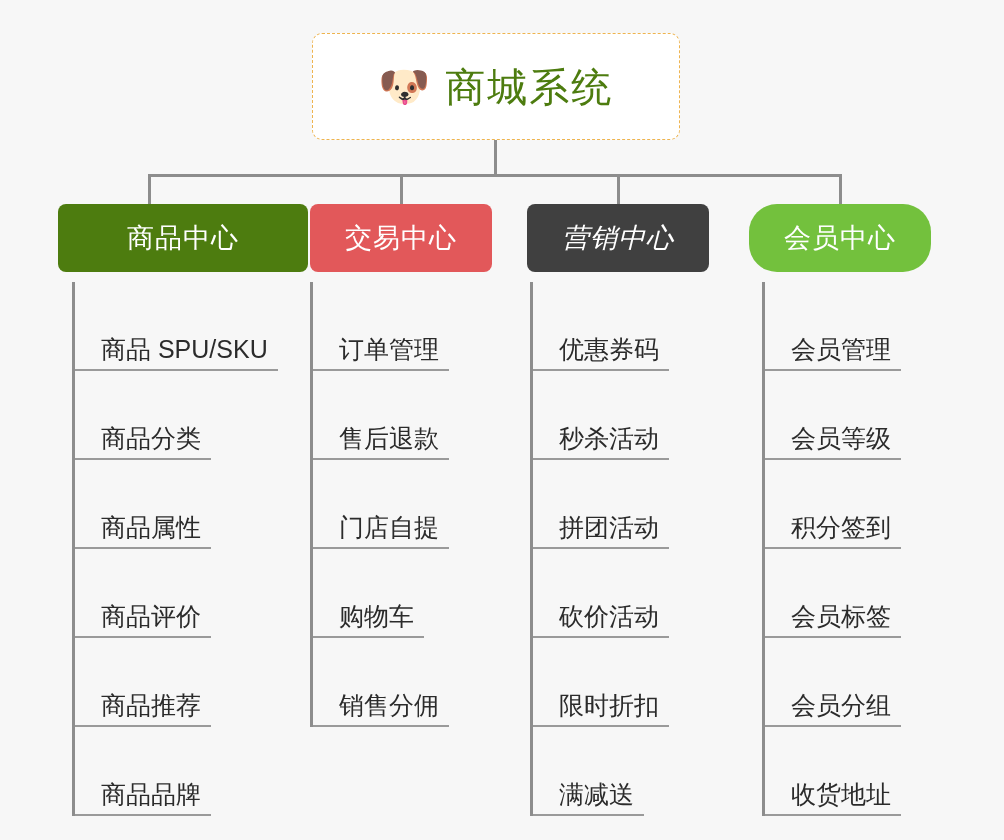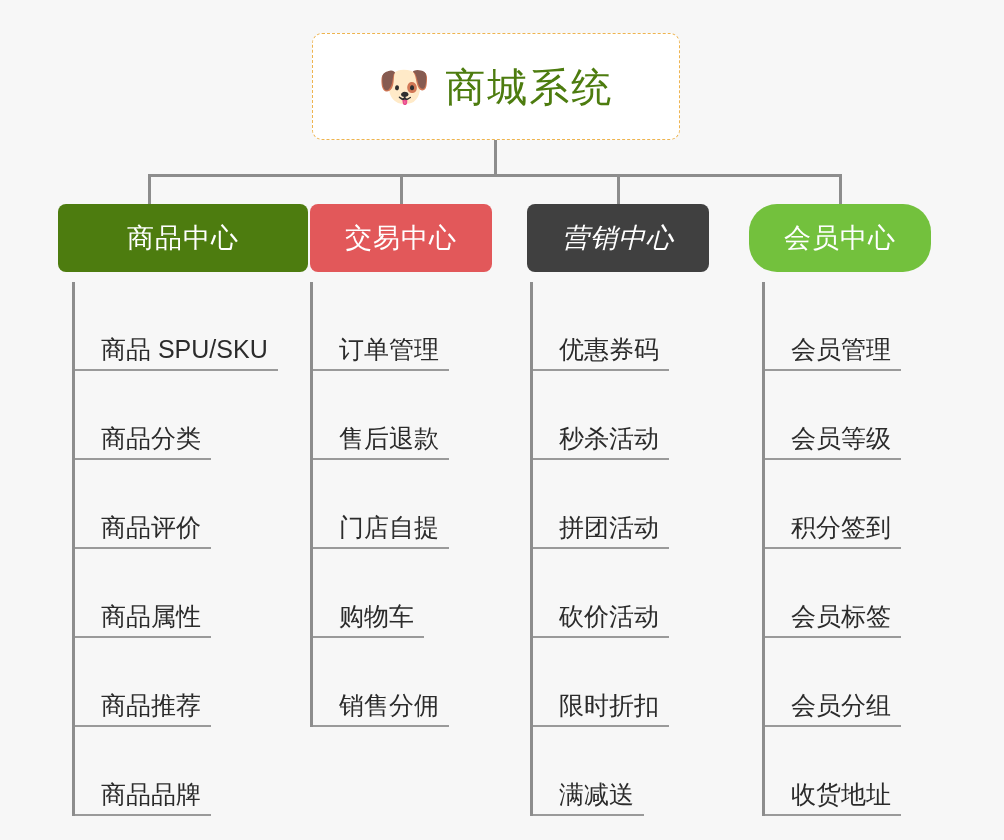--- a/index.html
+++ b/index.html
@@ -128,24 +128,24 @@
       <span>商品中心</span>
     </div>
     <div class="leaf-list" style="margin-left:14px;">
       <div class="leaf-item">
         <span class="leaf-label">商品 SPU/SKU</span>
       </div>
       <div class="leaf-item">
         <span class="leaf-label">商品分类</span>
       </div>
       <div class="leaf-item">
+        <span class="leaf-label">商品属性</span>
+      </div>
+      <div class="leaf-item">
         <span class="leaf-label">商品评价</span>
-      </div>
-      <div class="leaf-item">
-        <span class="leaf-label">商品属性</span>
       </div>
       <div class="leaf-item">
         <span class="leaf-label">商品推荐</span>
       </div>
       <div class="leaf-item">
         <span class="leaf-label">商品品牌</span>
       </div>
     </div>
   </div>
 

